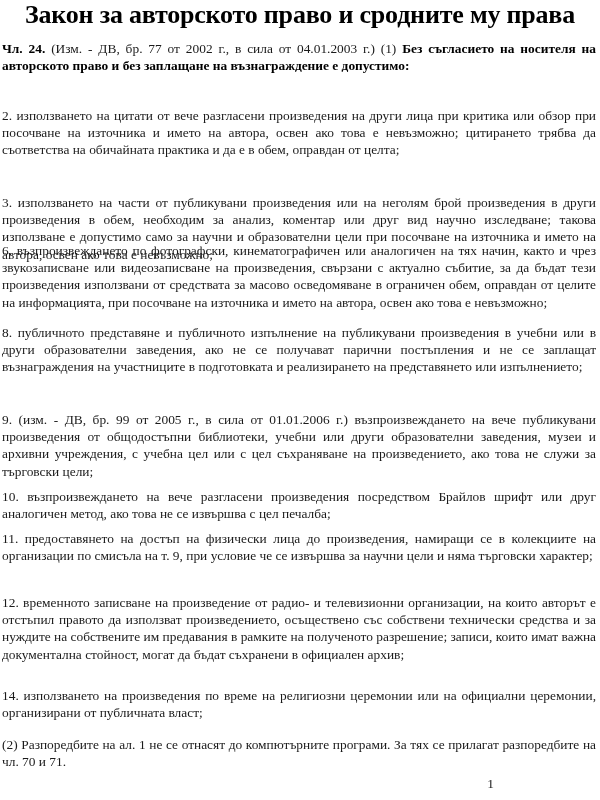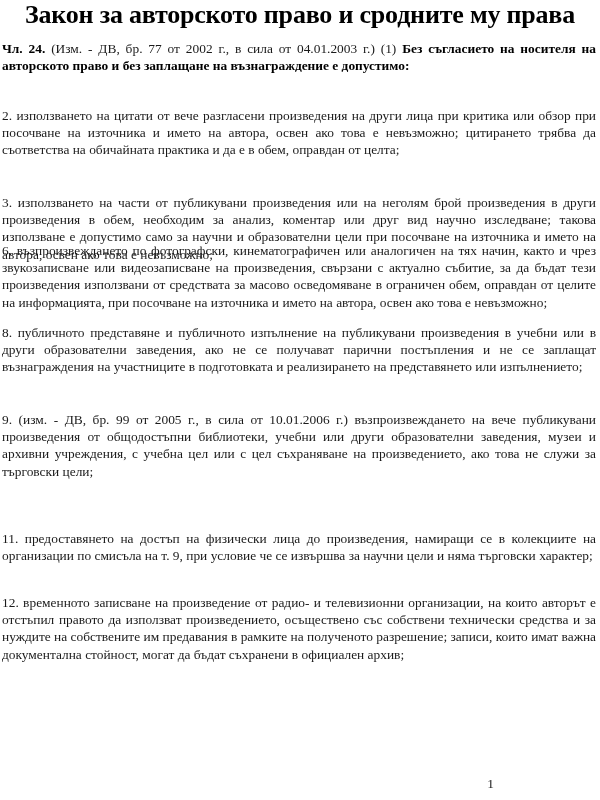--- a/index.html
+++ b/index.html
@@ -33,18 +33,21 @@
   <div class="para" style="top:40px;">
     <b>Чл. 24.</b>
     <span>(Изм. - ДВ, бр. 77 от 2002 г., в сила от 04.01.2003 г.) (1)</span>
     <b>Без съгласието на носителя на авторското право и без заплащане на възнаграждение е допустимо:</b>
   </div>
 
   <div class="para" style="top:69px;margin-top:38px;">2. използването на цитати от вече разгласени произведения на други лица при критика или обзор при посочване на източника и името на автора, освен ако това е невъзможно; цитирането трябва да съответства на обичайната практика и да е в обем, оправдан от целта;</div>
   <div class="para" style="top:162px;margin-top:32px;">3. използването на части от публикувани произведения или на неголям брой произведения в други произведения в обем, необходим за анализ, коментар или друг вид научно изследване; такова използване е допустимо само за научни и образователни цели при посочване на източника и името на автора, освен ако това е невъзможно;</div>
   <div class="para" style="top:242px;">6. възпроизвеждането по фотографски, кинематографичен или аналогичен на тях начин, както и чрез звукозаписване или видеозаписване на произведения, свързани с актуално събитие, за да бъдат тези произведения използвани от средствата за масово осведомяване в ограничен обем, оправдан от целите на информацията, при посочване на източника и името на автора, освен ако това е невъзможно;</div>
   <div class="para" style="top:324px;">8. публичното представяне и публичното изпълнение на публикувани произведения в учебни или в други образователни заведения, ако не се получават парични постъпления и не се заплащат възнаграждения на участниците в подготовката и реализирането на представянето или изпълнението;</div>
-  <div class="para" style="top:411px;">9. (изм. - ДВ, бр. 99 от 2005 г., в сила от 10.01.2006 г.) възпроизвеждането на вече публикувани произведения от общодостъпни библиотеки, учебни или други образователни заведения, музеи и архивни учреждения, с учебна цел или с цел съхраняване на произведението, ако това не служи за търговски цели;</div>
+  <div class="para" style="top:411px;">9. (изм. - ДВ, бр. 99 от 2005 г., в сила от 01.01.2006 г.) възпроизвеждането на вече публикувани произведения от общодостъпни библиотеки, учебни или други образователни заведения, музеи и архивни учреждения, с учебна цел или с цел съхраняване на произведението, ако това не служи за търговски цели;</div>
+  <div class="para" style="top:488px;">10. възпроизвеждането на вече разгласени произведения посредством Брайлов шрифт или друг аналогичен метод, ако това не се извършва с цел печалба;</div>
   <div class="para" style="top:530px;">11. предоставянето на достъп на физически лица до произведения, намиращи се в колекциите на организации по смисъла на т. 9, при условие че се извършва за научни цели и няма търговски характер;</div>
   <div class="para" style="top:594px;">12. временното записване на произведение от радио- и телевизионни организации, на които авторът е отстъпил правото да използват произведението, осъществено със собствени технически средства и за нуждите на собствените им предавания в рамките на полученото разрешение; записи, които имат важна документална стойност, могат да бъдат съхранени в официален архив;</div>
+  <div class="para" style="top:687px;">14. използването на произведения по време на религиозни церемонии или на официални церемонии, организирани от публичната власт;</div>
+  <div class="para" style="top:736px;"> (2) Разпоредбите на ал. 1 не се отнасят до компютърните програми. За тях се прилагат разпоредбите на чл. 70 и 71.</div>
 
   <div class="pagenum">1</div>
 </div>
 
 </body></html>

